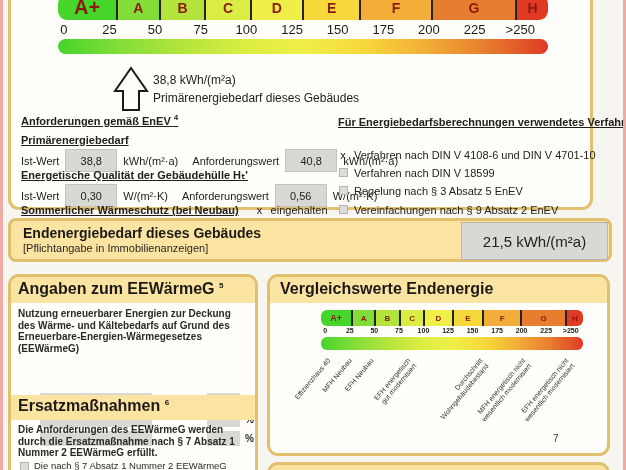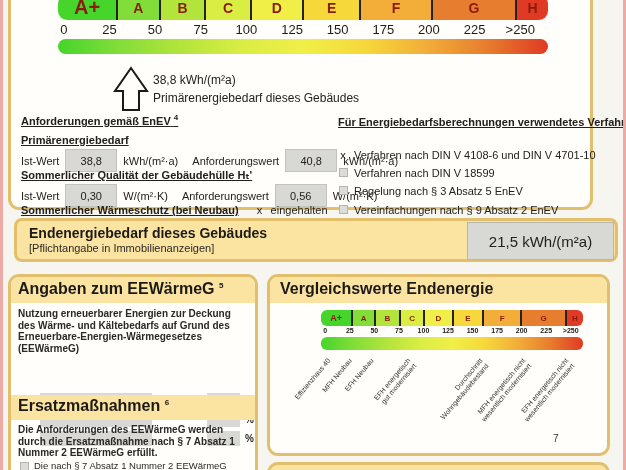--- a/index.html
+++ b/index.html
@@ -112,21 +112,21 @@
     <div class="abs utitle" style="left:10px;top:145px;">Primärenergiebedarf</div>
     <div class="abs rowline" style="left:10px;top:160px;">
       <span>Ist-Wert</span>
       <span class="valbox">38,8</span>
       <span>kWh/(m²·a)</span>
       <span style="margin-left:8px;">Anforderungswert</span>
       <span class="valbox">40,8</span>
       <span>kWh/(m²·a)</span>
     </div>
 
-    <div class="abs utitle" style="left:10px;top:180px;">Sommerlicher Qualität der Gebäudehülle Hₜ'</div>
+    <div class="abs utitle" style="left:10px;top:180px;">Energetische Qualität der Gebäudehülle Hₜ'</div>
     <div class="abs rowline" style="left:10px;top:195px;">
       <span>Ist-Wert</span>
       <span class="valbox">0,30</span>
       <span>W/(m²·K)</span>
       <span style="margin-left:8px;">Anforderungswert</span>
       <span class="valbox">0,56</span>
       <span>W/(m²·K)</span>
     </div>
 
     <div class="abs rowline" style="left:10px;top:215px;">
@@ -147,21 +147,21 @@
     <div class="abs rowline" style="left:327px;top:196px;">
       <span style="width:10px;text-align:center;"><span class="cbox"></span></span>
       <span>Regelung nach § 3 Absatz 5 EnEV</span>
     </div>
     <div class="abs rowline" style="left:327px;top:215px;">
       <span style="width:10px;text-align:center;"><span class="cbox"></span></span>
       <span>Vereinfachungen nach § 9 Absatz 2 EnEV</span>
     </div>
   </div>
 
-  <div class="gbox" style="left:14px;top:218px;width:604px;height:44px;background:var(--band-bg,#fbe3a2);border-radius:8px;">
+  <div class="gbox" style="left:8px;top:218px;width:604px;height:44px;background:var(--band-bg,#fbe3a2);border-radius:8px;">
     <div class="abs" style="left:12px;top:4px;font-size:14px;font-weight:bold;color:#1c1a17;">Endenergiebedarf dieses Gebäudes</div>
     <div class="abs" style="left:12px;top:21px;font-size:11px;color:#2b2926;">[Pflichtangabe in Immobilienanzeigen]</div>
     <div class="abs" style="left:450px;top:1px;width:145px;height:36px;background:var(--value-box-bg,#d8d8d4);border:1px solid #b7b7ae;display:flex;align-items:center;justify-content:center;font-size:15px;color:#24221f;">21,5 kWh/(m²a)</div>
   </div>
 
   <div class="gbox" style="left:8px;top:274px;width:250px;height:210px;">
     <div class="band" style="left:0;top:0;width:244px;height:26px;border-radius:8px 8px 0 0;text-decoration:underline;">
       <div class="sectitle" style="position:absolute;left:7px;top:3px;"><span>Angaben zum EEWärmeG</span> <sup>5</sup></div>
     </div>
     <div class="abs smallbold" style="left:7px;top:31px;width:232px;">Nutzung erneuerbarer Energien zur Deckung des Wärme- und Kältebedarfs auf Grund des Erneuerbare-Energien-Wärmegesetzes (EEWärmeG)</div>

